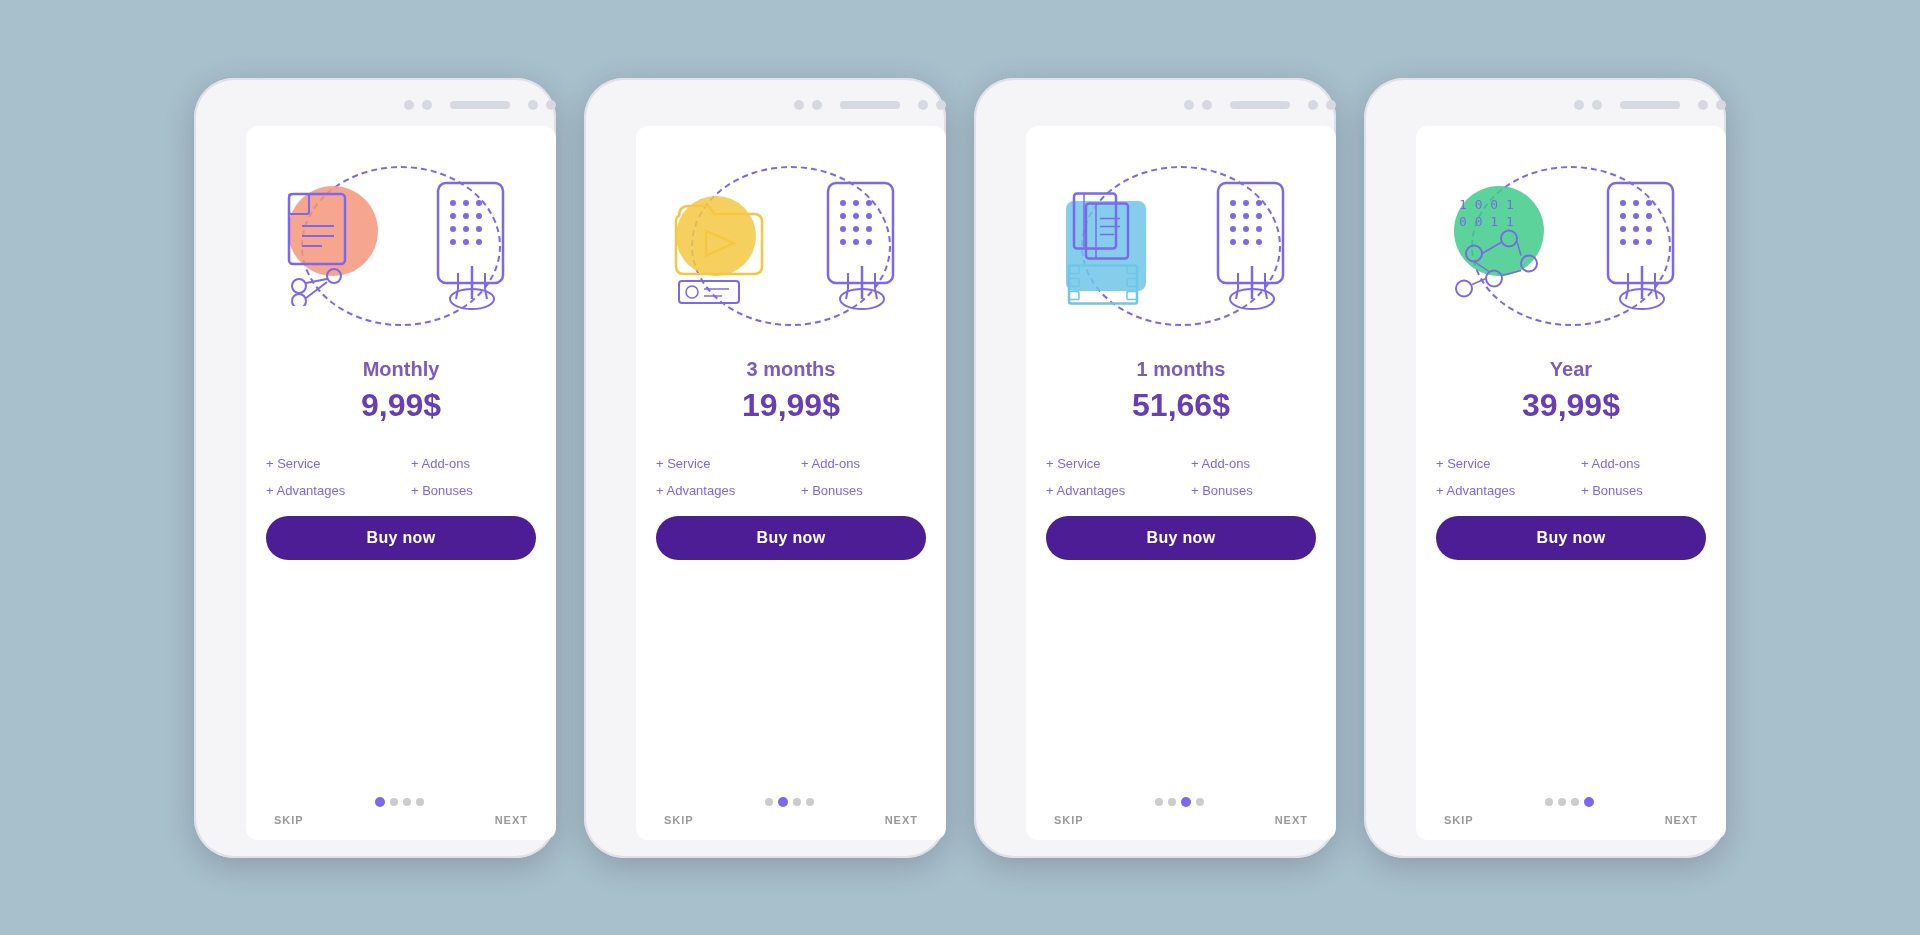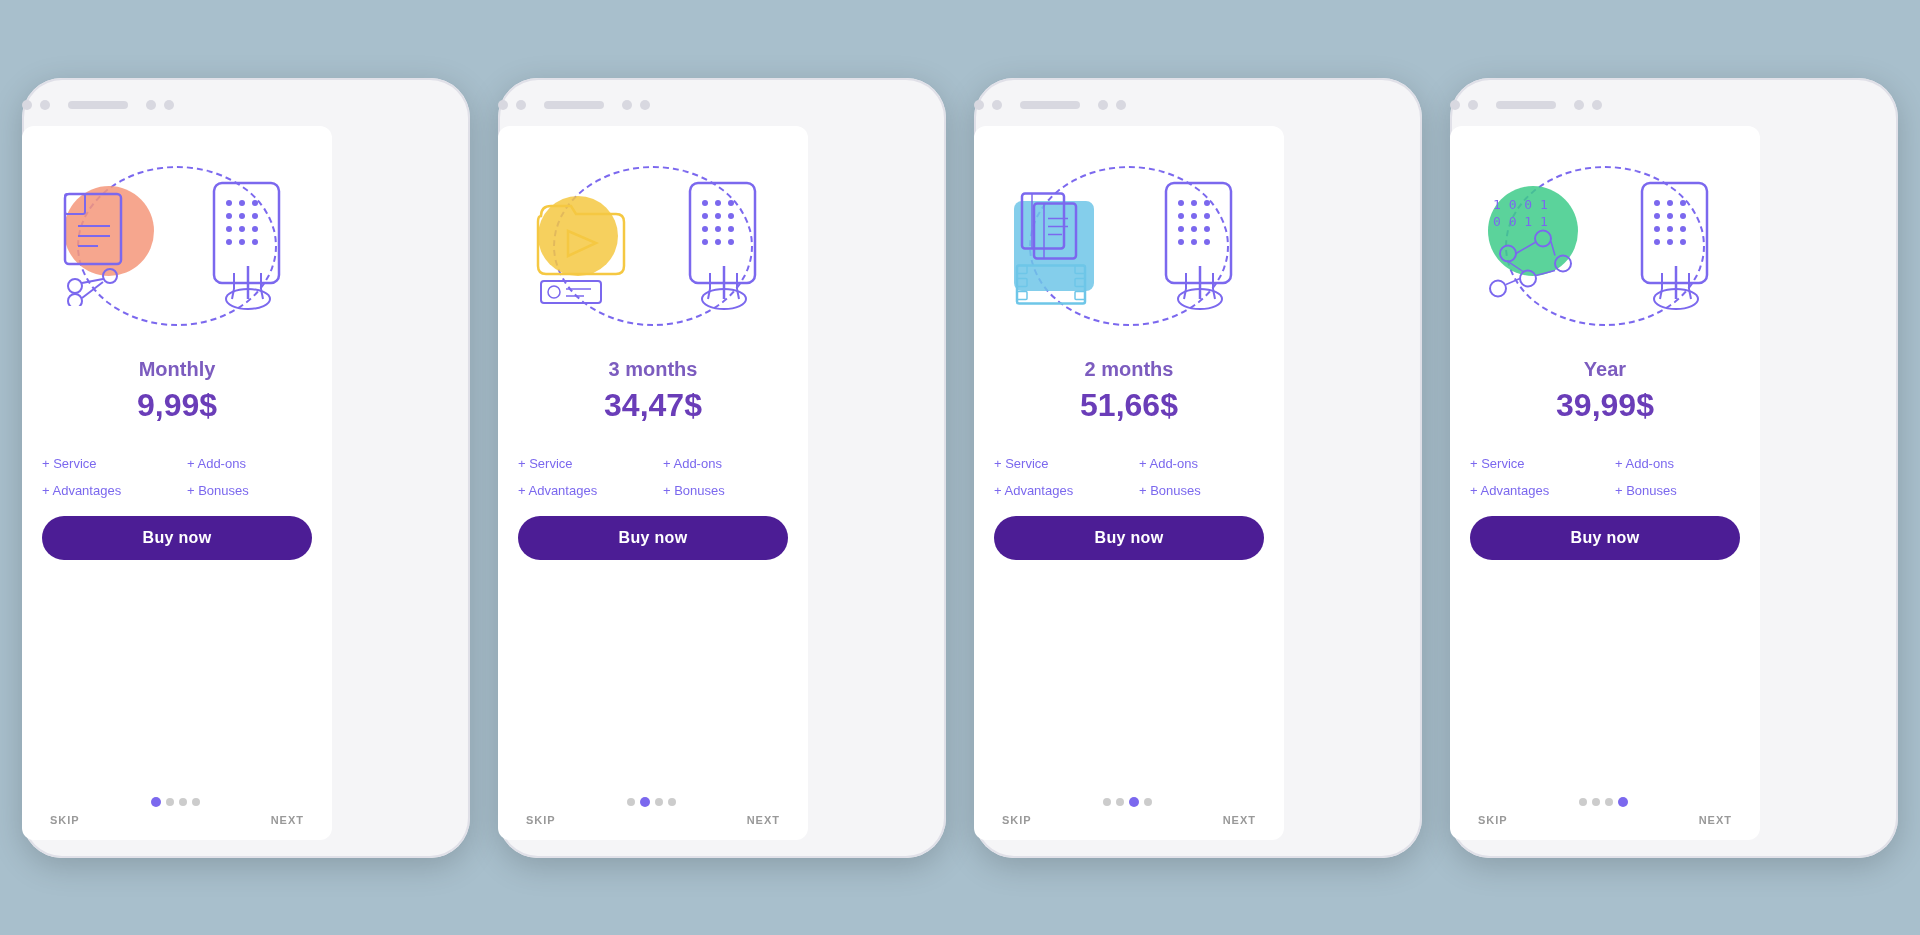--- a/index.html
+++ b/index.html
@@ -14,28 +14,28 @@
       font-family: 'Segoe UI', Arial, sans-serif;
     }
 
     .phones-container {
       display: flex;
       gap: 28px;
       padding: 40px;
     }
 
     .phone {
-      width: 448px;
+      width: 362px;
       height: 780px;
       background: #f5f5f7;
       border-radius: 40px;
       box-shadow: 0 8px 32px rgba(0,0,0,0.18), inset 0 0 0 2px #e0e0e8;
       display: flex;
       flex-direction: column;
-      align-items: flex-start;
+      align-items: flex-end;
       position: relative;
       padding: 22px 0 0 0;
     }
 
     
     .phone-topbar {
       display: flex;
       align-items: center;
       gap: 8px;
       margin-bottom: 10px;
@@ -330,21 +330,21 @@
           <line x1="30" y1="108" x2="28" y2="118" stroke="#7b68ee" stroke-width="2"></line>
           <line x1="44" y1="105" x2="44" y2="118" stroke="#7b68ee" stroke-width="2.5"></line>
           <line x1="57" y1="108" x2="59" y2="118" stroke="#7b68ee" stroke-width="2"></line>
           <path d="M44 85 Q44 105 44 105" fill="none" stroke="#7b68ee" stroke-width="2.5"></path>
           <path d="M30 92 Q30 108 30 108" fill="none" stroke="#7b68ee" stroke-width="2"></path>
           <path d="M57 92 Q57 108 57 108" fill="none" stroke="#7b68ee" stroke-width="2"></path>
         </svg>
       </div>
 
       <div class="plan-title">3 months</div>
-      <div class="plan-price">34,47$</div>
+      <div class="plan-price">19,99$</div>
 
       <div class="features-grid">
         <span class="feature-item">+ Service</span>
         <span class="feature-item">+ Add-ons</span>
         <span class="feature-item">+ Advantages</span>
         <span class="feature-item">+ Bonuses</span>
       </div>
 
       <button class="buy-btn">Buy now</button>
 
@@ -413,21 +413,21 @@
           <ellipse cx="44" cy="118" rx="22" ry="10" fill="none" stroke="#7b68ee" stroke-width="2"></ellipse>
           <line x1="30" y1="108" x2="28" y2="118" stroke="#7b68ee" stroke-width="2"></line>
           <line x1="44" y1="105" x2="44" y2="118" stroke="#7b68ee" stroke-width="2.5"></line>
           <line x1="57" y1="108" x2="59" y2="118" stroke="#7b68ee" stroke-width="2"></line>
           <path d="M44 85 Q44 105 44 105" fill="none" stroke="#7b68ee" stroke-width="2.5"></path>
           <path d="M30 92 Q30 108 30 108" fill="none" stroke="#7b68ee" stroke-width="2"></path>
           <path d="M57 92 Q57 108 57 108" fill="none" stroke="#7b68ee" stroke-width="2"></path>
         </svg>
       </div>
 
-      <div class="plan-title">2 months</div>
+      <div class="plan-title">1 months</div>
       <div class="plan-price">51,66$</div>
 
       <div class="features-grid">
         <span class="feature-item">+ Service</span>
         <span class="feature-item">+ Add-ons</span>
         <span class="feature-item">+ Advantages</span>
         <span class="feature-item">+ Bonuses</span>
       </div>
 
       <button class="buy-btn">Buy now</button>

